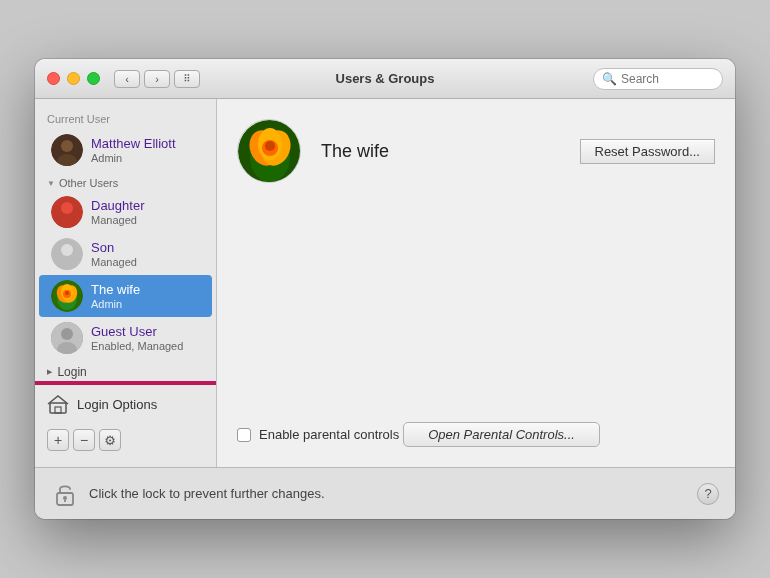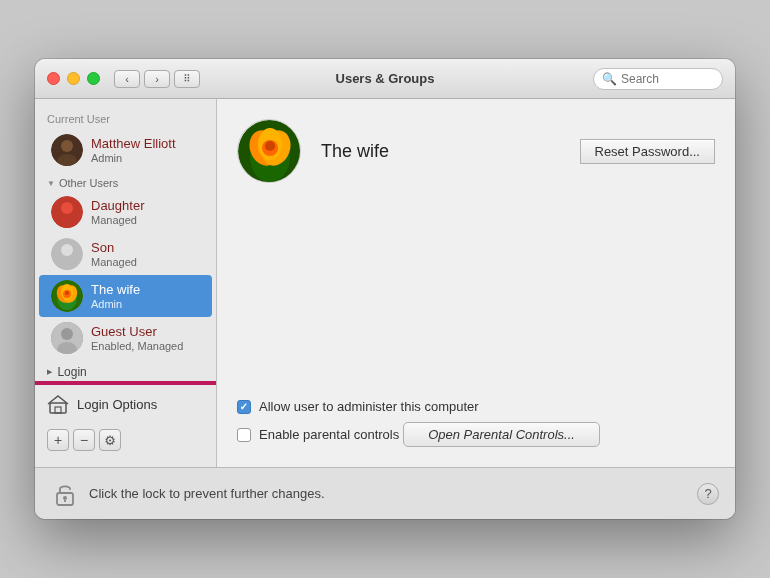--- a/index.html
+++ b/index.html
@@ -155,21 +155,21 @@
       display: flex;
       align-items: center;
       justify-content: center;
     }
     .user-info {
       display: flex;
       flex-direction: column;
     }
     .user-name {
       font-size: 13px;
-      color: #7f1d1d;
+      color: #4c1d95;
       font-weight: 500;
       line-height: 1.2;
     }
     .user-sub {
       font-size: 11px;
       color: #666;
     }
     .other-users-label {
       display: flex;
       align-items: center;
@@ -512,24 +512,20 @@
             <circle cx="32" cy="28" r="8" fill="#ff6600"></circle>
             <circle cx="32" cy="26" r="5" fill="#cc4400"></circle>
           </svg>
         </div>
         <span class="main-user-name">The wife</span>
         <button class="reset-password-btn">Reset Password...</button>
       </div>
 
       <div class="spacer"></div>
 
-      <div class="checkbox-row">
-        <div class="checkbox checked"></div>
-        <span class="checkbox-label">Allow user to administer this computer</span>
-      </div>
 
       <div class="parental-row">
         <div class="checkbox-row" style="margin-bottom:0">
           <div class="checkbox"></div>
           <span class="checkbox-label">Enable parental controls</span>
         </div>
         <button class="open-parental-btn">Open Parental Controls...</button>
       </div>
     </div>
   </div>

